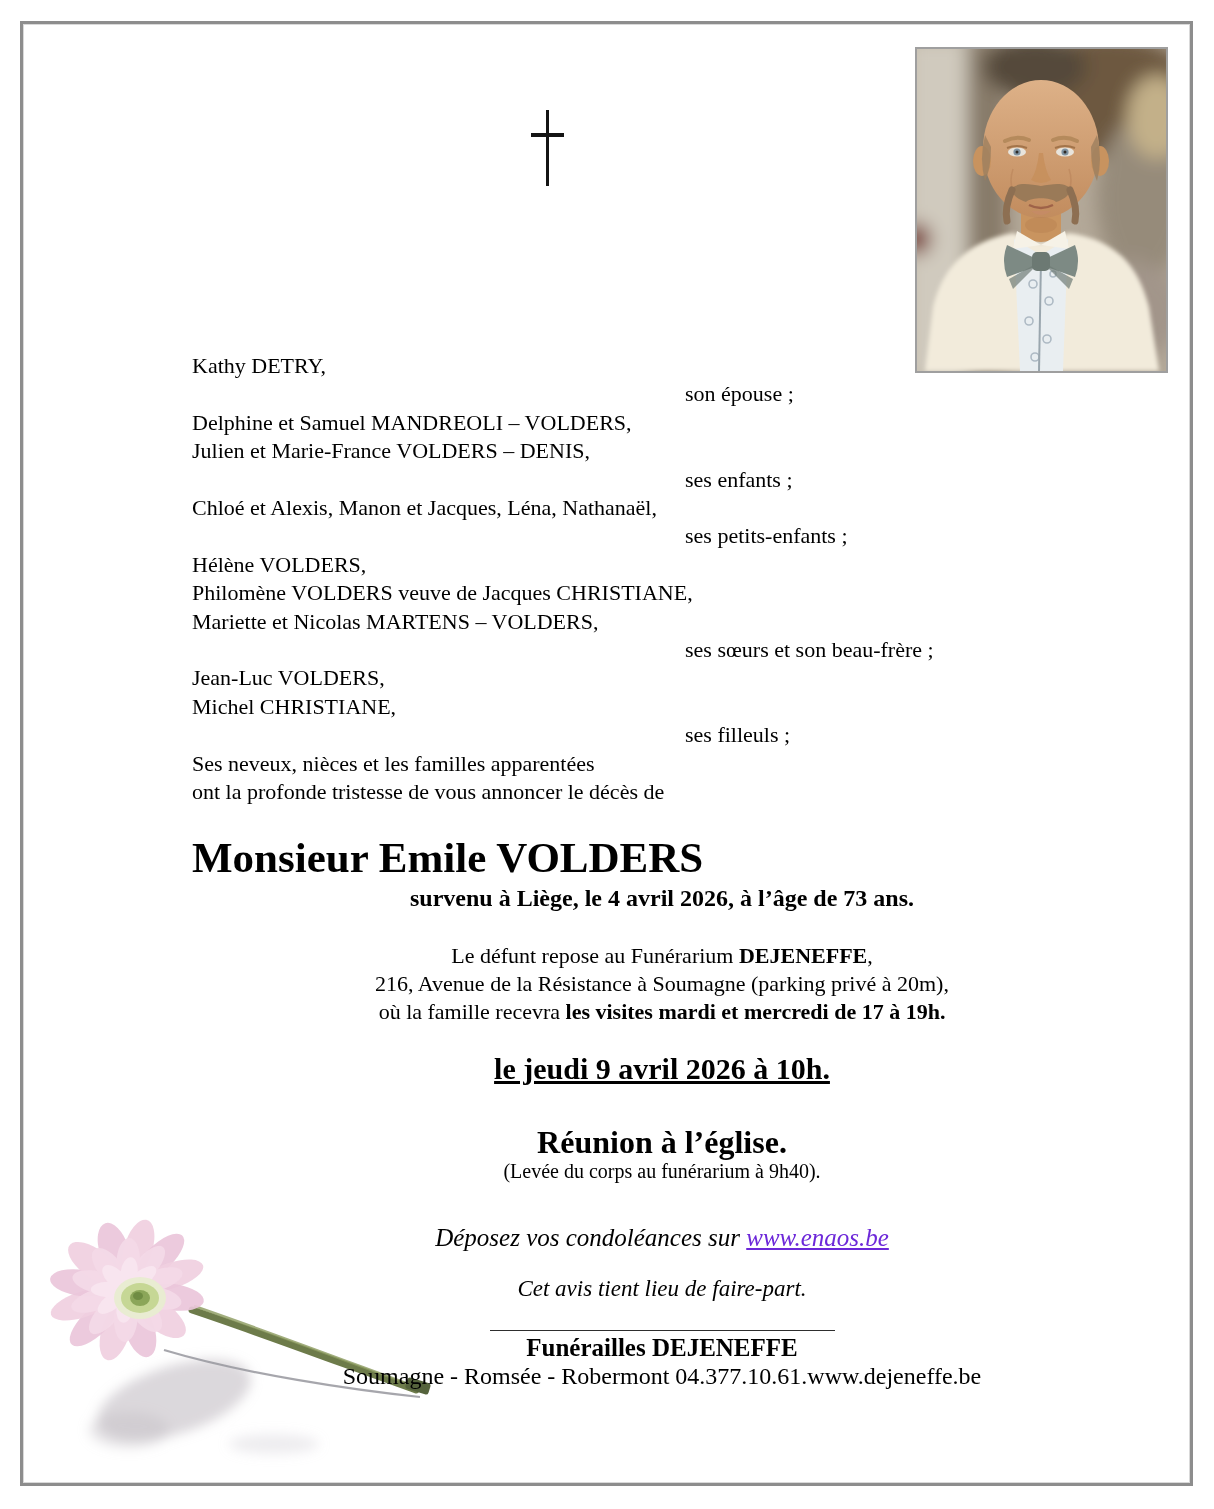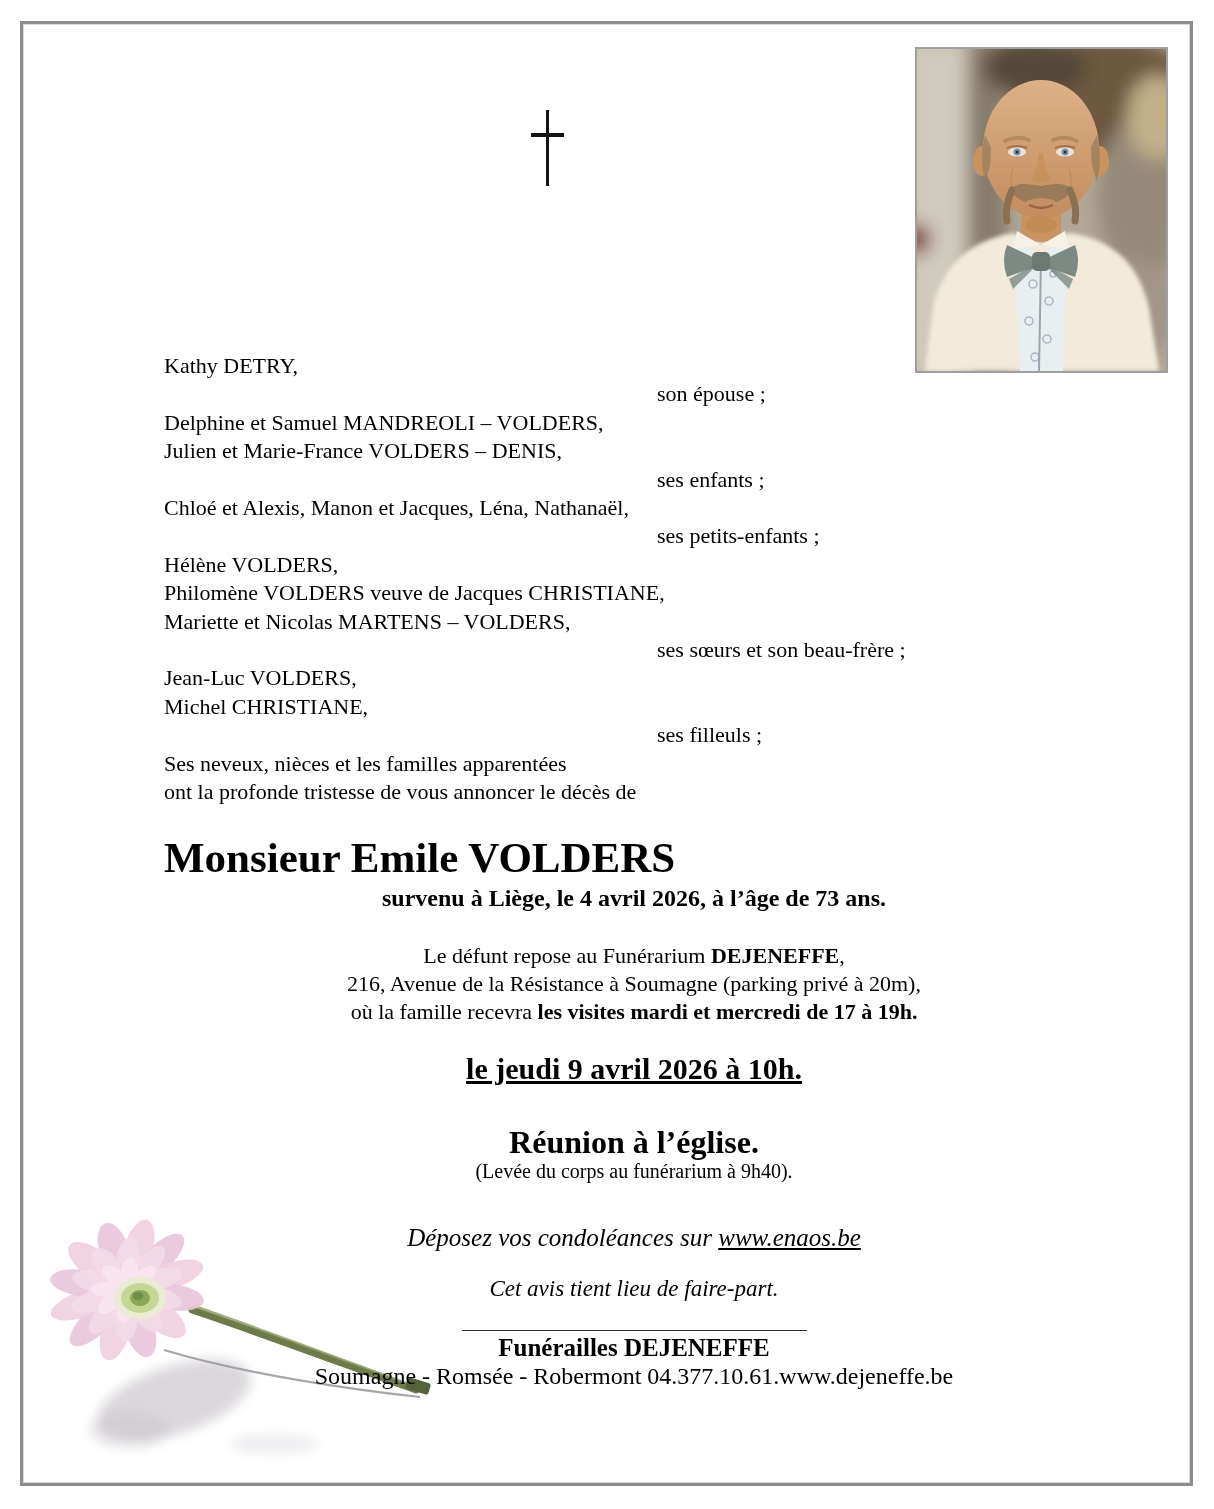--- a/index.html
+++ b/index.html
@@ -29,42 +29,42 @@
     box-sizing: border-box;
     border: 2px solid #9f9f9f;
     overflow: hidden;
     background: #b3a898;
   }
   .photo svg { display: block; width: 100%; height: 100%; }
   
   .flower { position: absolute; left: 24px; top: 1192px; width: 430px; height: 276px; }
   
   .content {
-    position: absolute; left: 164px; top: 352px; width: 940px;
+    position: absolute; left: 192px; top: 352px; width: 940px;
     font-size: 22px; line-height: 28.4px;
   }
   .line { }
   .indent { padding-left: 493px; }
   .center { text-align: center; }
   .title {
     font-size: 43px; line-height: 46px; font-weight: bold;
     text-align: left; margin: 28px 0 0 0;
   }
   .subtitle { font-size: 24px; line-height: 30px; font-weight: bold; margin-top: 2px; }
   .repose-block { margin-top: 29px; }
   .liturgy-block { margin-top: 48px; }
   .ceremony { font-size: 30px; line-height: 36px; font-weight: bold; margin-top: 24px; text-decoration: underline; }
   .meeting { font-size: 32px; line-height: 30px; font-weight: bold; margin-top: 40px; }
   .levee { font-size: 20px; line-height: 28.4px; }
   .condolences { margin-top: 38px; font-style: italic; font-size: 25px; line-height: 30px; }
   .notice { margin-top: 22px; font-style: italic; font-size: 23px; line-height: 28.4px; }
   .footer-divider { width: 345px; height: 0; border-top: 1.5px solid #2e2e2e; margin: 26px auto 0 auto; }
   .footer-name { font-size: 25px; line-height: 28px; font-weight: bold; margin-top: 3px; }
   .footer-info { font-size: 24px; line-height: 28px; }
-  a.enaos { color: #000000; text-decoration: underline; font-style: italic; }
+  a.enaos { color: #6d28d9; text-decoration: underline; font-style: italic; }
   b { font-weight: bold; }
 </style>
 </head>
 <body>
 
 <div class="frame"></div>
 
 <div class="cross">
   <span class="v"></span>
   <span class="h"></span>

